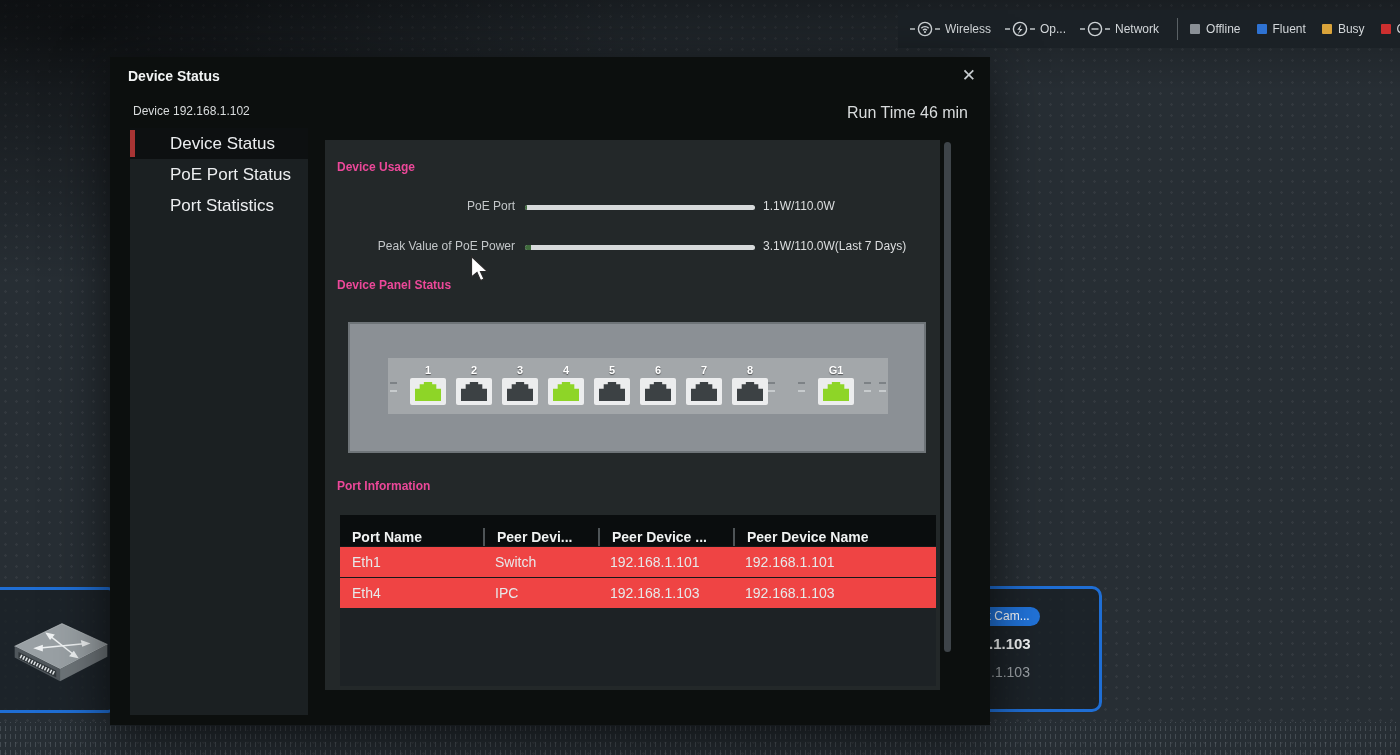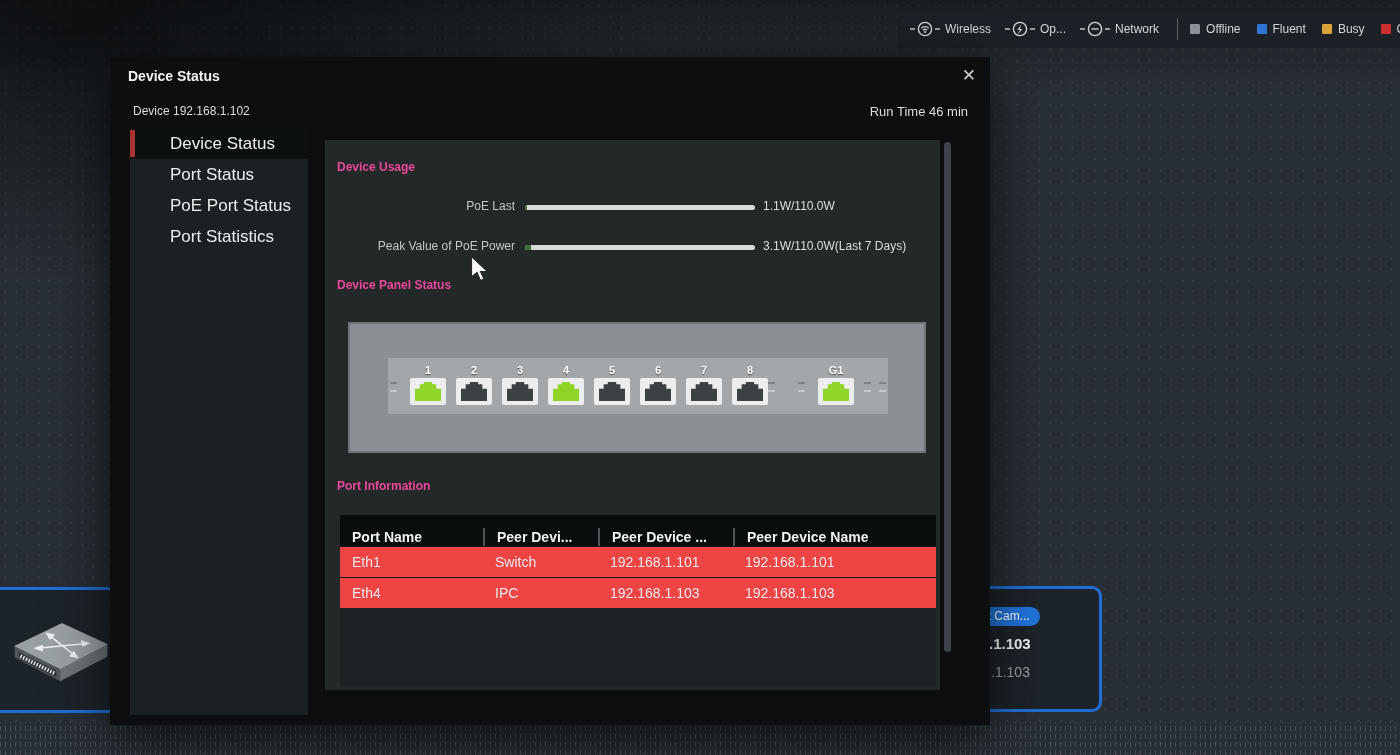--- a/index.html
+++ b/index.html
@@ -31,21 +31,21 @@
   .pill{position:absolute;padding:2px 10px 3px;border-radius:10px;background:#2173d9;
     color:#fff;font-size:12px;}
   .ip-strong{position:absolute;color:#f2f4f5;font-size:15px;font-weight:bold;}
   .ip-dim{position:absolute;color:#9ba1a6;font-size:14px;}
   
   .modal{position:absolute;left:110px;top:57px;width:880px;height:668px;z-index:5;
     background:#0c0f0e;box-shadow:0 14px 50px rgba(0,0,0,0.65);color:#e8eaeb;}
   .modal-title{position:absolute;left:18px;top:11px;font-size:14px;font-weight:bold;color:#f2f4f4;}
   .modal-close{position:absolute;right:14px;top:8px;font-size:17px;color:#c7cccf;cursor:default;}
   .device-label{position:absolute;left:23px;top:47px;font-size:12px;color:#d9dcdd;}
-  .runtime-label{position:absolute;right:22px;top:47px;font-size:13px;color:#d9dcdd;}
+  .runtime-label{position:absolute;right:22px;top:47px;font-size:16px;color:#d9dcdd;}
   .sidebar{position:absolute;left:20px;top:71px;width:178px;height:587px;background:#1b2022;}
   .side-item{position:relative;height:31px;line-height:31px;padding-left:40px;
     font-size:17px;color:#eceef0;cursor:default;}
   .side-item.active{background:#0d1011;}
   .side-item.active .redbar{position:absolute;left:0;top:2px;bottom:2px;width:5px;background:#a83434;}
   .content{position:absolute;left:215px;top:83px;width:615px;height:550px;background:#232829;}
   .sect-label{position:absolute;left:12px;font-size:12px;font-weight:bold;color:#ec4899;}
   .meter-row{position:absolute;left:0;width:600px;height:20px;}
   .meter-label{position:absolute;left:0;width:190px;text-align:right;font-size:12px;color:#c3c7c9;top:2px;}
   .meter-track{position:absolute;left:200px;top:8px;width:230px;height:5px;border-radius:3px;
@@ -174,30 +174,29 @@
   </div>
 
   <div class="modal">
     <div class="modal-title">Device Status</div>
     <div class="modal-close">✕</div>
     <div class="device-label">Device 192.168.1.102</div>
     <div class="runtime-label">Run Time 46 min</div>
 
     <div class="sidebar" id="sidebar">
         <div class="side-item active"><span class="redbar"></span><span>Device Status</span></div>
-        <div class="side-item"><span>Port Status</span></div>
         <div class="side-item"><span>PoE Port Status</span></div>
         <div class="side-item"><span>Port Statistics</span></div>
       </div>
 
     <div class="content">
       <div class="sect-label" style="top:20px;">Device Usage</div>
       <div id="meters">
           <div class="meter-row" style="top: 57px;">
-            <div class="meter-label">PoE Last</div>
+            <div class="meter-label">PoE Port</div>
             <div class="meter-track">
               <div class="meter-fill" style="width: 1%;"></div>
             </div>
             <div class="meter-value">1.1W/110.0W</div>
           </div>
           <div class="meter-row" style="top: 97px;">
             <div class="meter-label">Peak Value of PoE Power</div>
             <div class="meter-track">
               <div class="meter-fill" style="width: 2.8%;"></div>
             </div>

